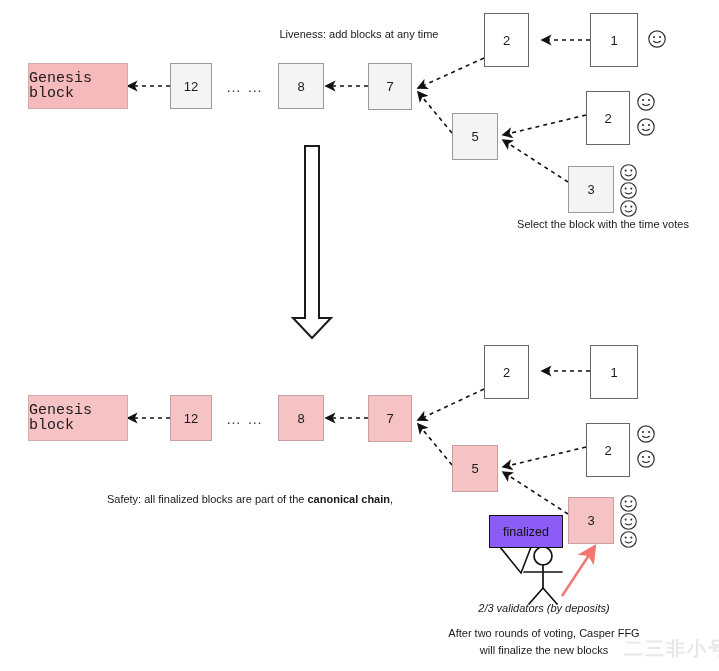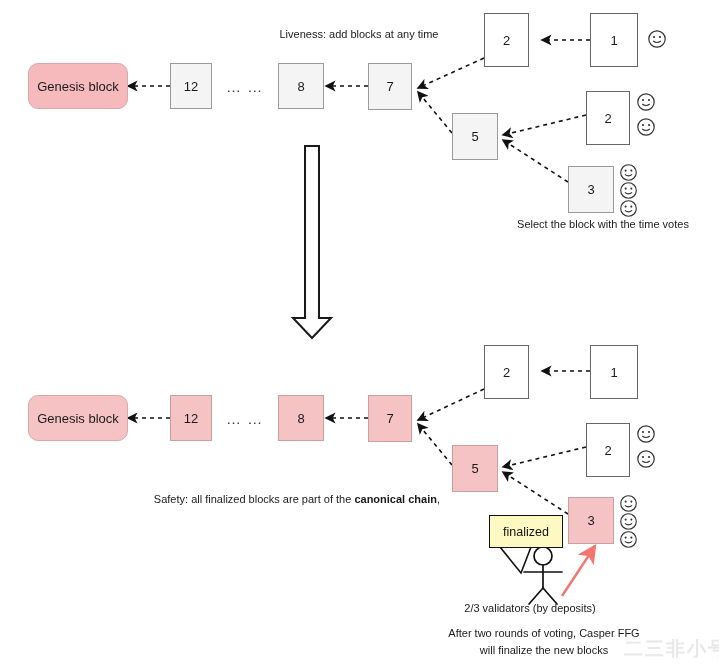--- a/index.html
+++ b/index.html
@@ -15,35 +15,35 @@
     position:absolute;box-sizing:border-box;
     display:flex;align-items:center;justify-content:center;
     font-size:13px;line-height:1;
     border:1.4px solid #9a9a9a;
     background:#f4f4f4;
     color:#1a1a1a;
   }
   .block.white{background:#ffffff;border-color:#666666;}
   .block.pink{background:#f6c3c5;border-color:#c9a0a2;}
   .block.genesis{
-    border-radius:10px;font-size:13px;background:#f6c3c5;border-color:#d7a9ab;
+    border-radius:0;font-size:15px;background:#f6c3c5;border-color:#d7a9ab;font-family:Liberation Mono, monospace;
   }
   .block.genesis.top{background:#f6b9bc;}
   .caption{
     position:absolute;font-size:11px;line-height:17px;color:#1a1a1a;
     text-align:center;white-space:nowrap;
   }
-  .caption.wrap{white-space:normal;text-align:right;}
+  .caption.wrap{white-space:normal;}
   .dots{
     position:absolute;font-size:15px;letter-spacing:1px;color:#3a3a3a;
     white-space:nowrap;
   }
   .bubble{
     position:absolute;box-sizing:border-box;
-    border:1.6px solid #111;background:#fef9c3;
+    border:1.6px solid #111;background:#8b5cf6;
     display:flex;align-items:center;justify-content:center;
     font-size:12.5px;color:#111;
   }
   .smiley{position:absolute;}
   .wmark{
     position:absolute;font-size:19px;font-weight:700;color:#e8e8e8;
     letter-spacing:2px;white-space:nowrap;
   }
   b{font-weight:700;}
 </style>
@@ -216,20 +216,20 @@
     <path d="M6.2,12 Q10,15 13.8,12" stroke="#333" stroke-width="1.2" fill="none"></path>
   </svg>
 
   <div class="bubble" style="left:489px;top:515px;width:74px;height:33px;">finalized</div>
 
   <div class="caption wrap" style="left:60px;top:491px;width:380px;">
     <span>Safety: all finalized blocks are part of the </span><b>canonical chain</b><span>,</span><br>
     <br>
   </div>
 
-  <div class="caption" style="left:436px;top:600px;width:188px;">2/3 validators (by deposits)</div>
+  <div class="caption" style="left:450px;top:600px;width:188px;font-style:italic;">2/3 validators (by deposits)</div>
 
   <div class="caption" style="left:428px;top:642px;width:232px;">will finalize the new blocks</div>
   <div class="caption" style="left:428px;top:625px;width:232px;">After two rounds of voting, Casper FFG</div>
 
   <div class="wmark" style="left:624px;top:636px;">二三非小号</div>
 
 </div>
 
 </body></html>

